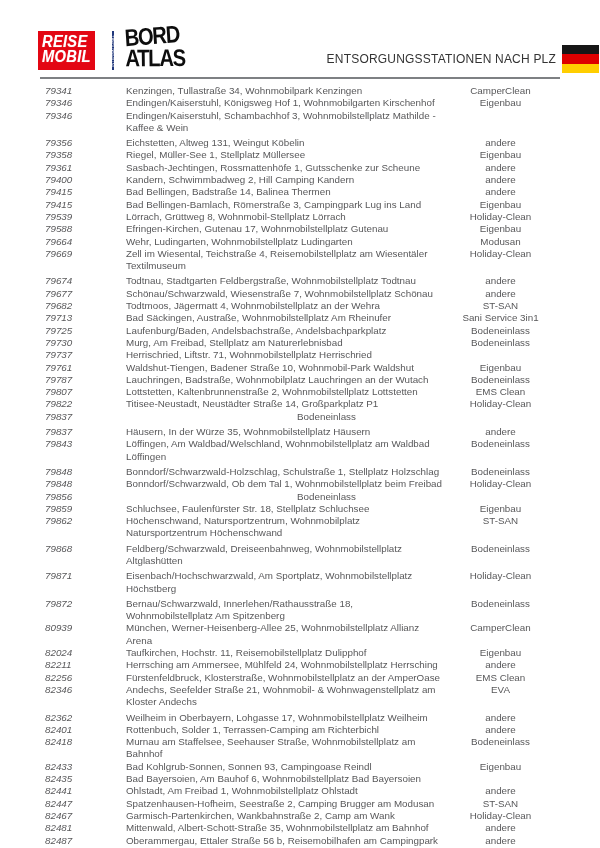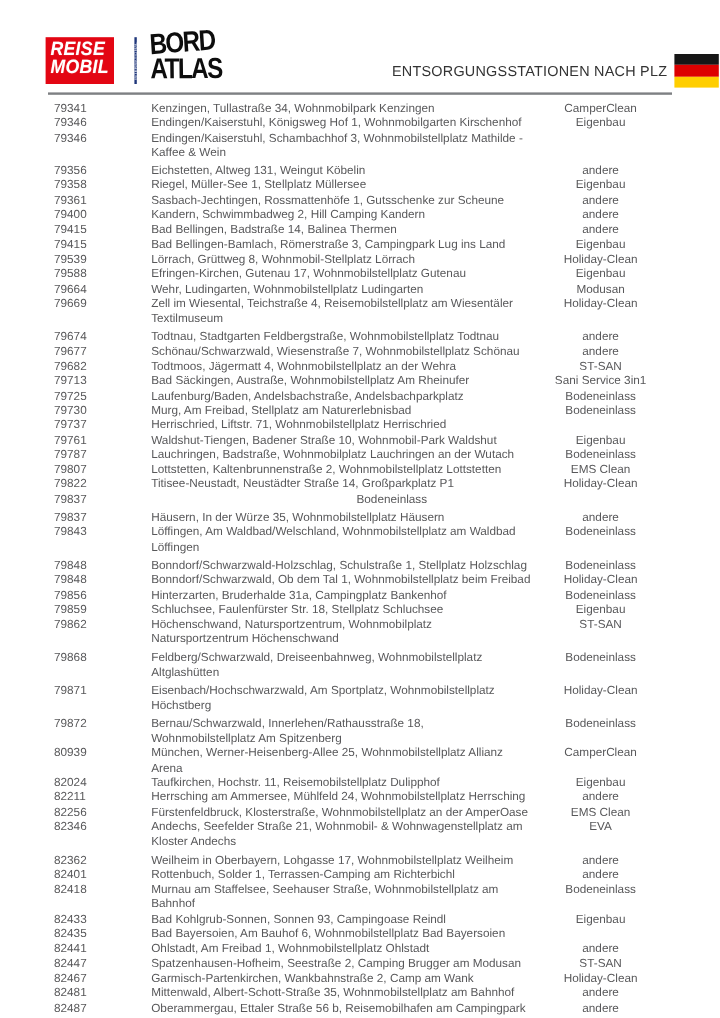--- a/index.html
+++ b/index.html
@@ -24,21 +24,21 @@
   .page-title{position:absolute;right:44px;top:52px;margin:0;font-weight:400;font-size:12px;
               letter-spacing:.2px;color:#333333;white-space:nowrap;}
   .flag{position:absolute;right:1px;top:45px;width:37px;height:28px;display:flex;flex-direction:column;}
   .flag div{flex:1;}
   .rule{position:absolute;left:40px;top:77px;width:520px;height:2px;background:#7e8083;border:0;margin:0;}
 
   
   .table{position:absolute;left:45px;top:85px;width:508px;}
   .row{display:flex;align-items:flex-start;font-size:9.8px;line-height:12.3px;color:#58585a;}
   .row.gap{margin-bottom:3px;}
-  .cell.plz{width:55px;flex:none;}
+  .cell.plz{width:55px;flex:none;font-style:italic;}
   .cell.address{width:348px;flex:none;padding-right:6px;box-sizing:border-box;padding-left:26px;}
   .cell.type{flex:1;text-align:center;white-space:nowrap;}
 </style>
 </head>
 <body>
 
 <div class="page">
 
   <header>
     <div class="logo-reise">
@@ -208,21 +208,20 @@
           <div class="cell address">Bonndorf/Schwarzwald-Holzschlag, Schulstraße 1, Stellplatz Holzschlag</div>
           <div class="cell type">Bodeneinlass</div>
         </div>
         <div class="row">
           <div class="cell plz">79848</div>
           <div class="cell address">Bonndorf/Schwarzwald, Ob dem Tal 1, Wohnmobilstellplatz beim Freibad</div>
           <div class="cell type">Holiday-Clean</div>
         </div>
         <div class="row">
           <div class="cell plz">79856</div>
-          <div class="cell address">Hinterzarten, Bruderhalde 31a, Campingplatz Bankenhof</div>
           <div class="cell type">Bodeneinlass</div>
         </div>
         <div class="row">
           <div class="cell plz">79859</div>
           <div class="cell address">Schluchsee, Faulenfürster Str. 18, Stellplatz Schluchsee</div>
           <div class="cell type">Eigenbau</div>
         </div>
         <div class="row gap">
           <div class="cell plz">79862</div>
           <div class="cell address">Höchenschwand, Natursportzentrum, Wohnmobilplatz Natursportzentrum Höchenschwand</div>

